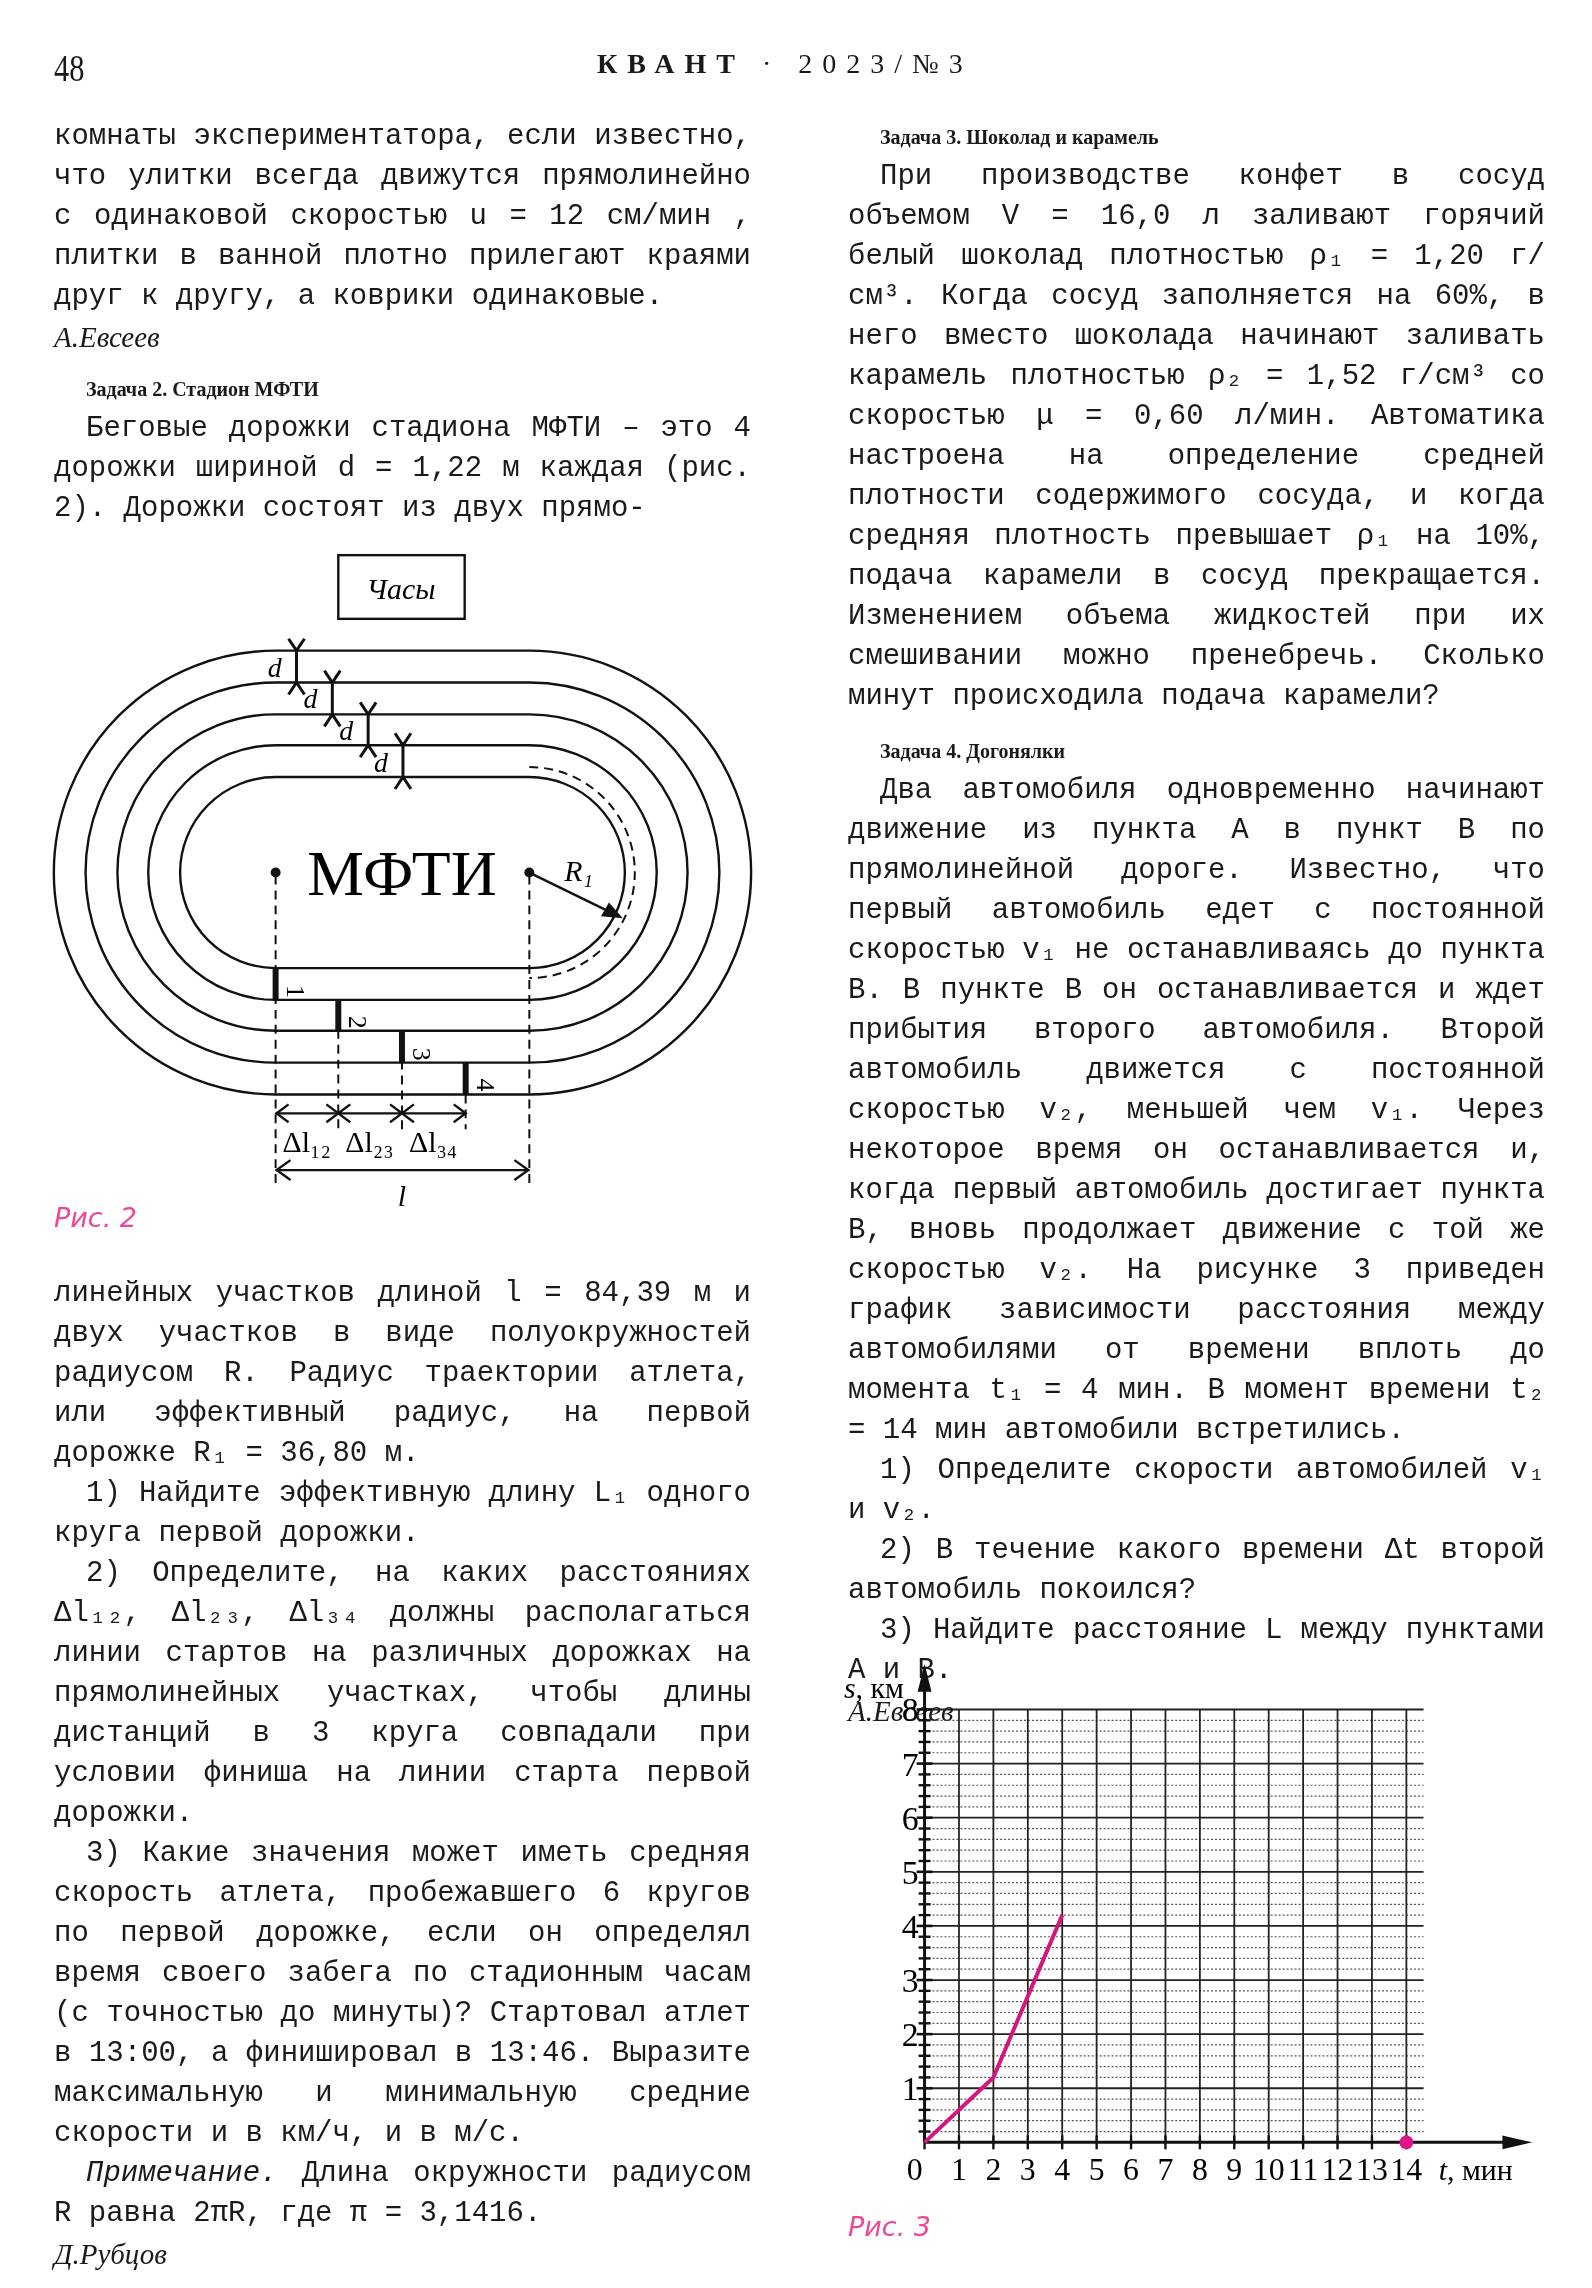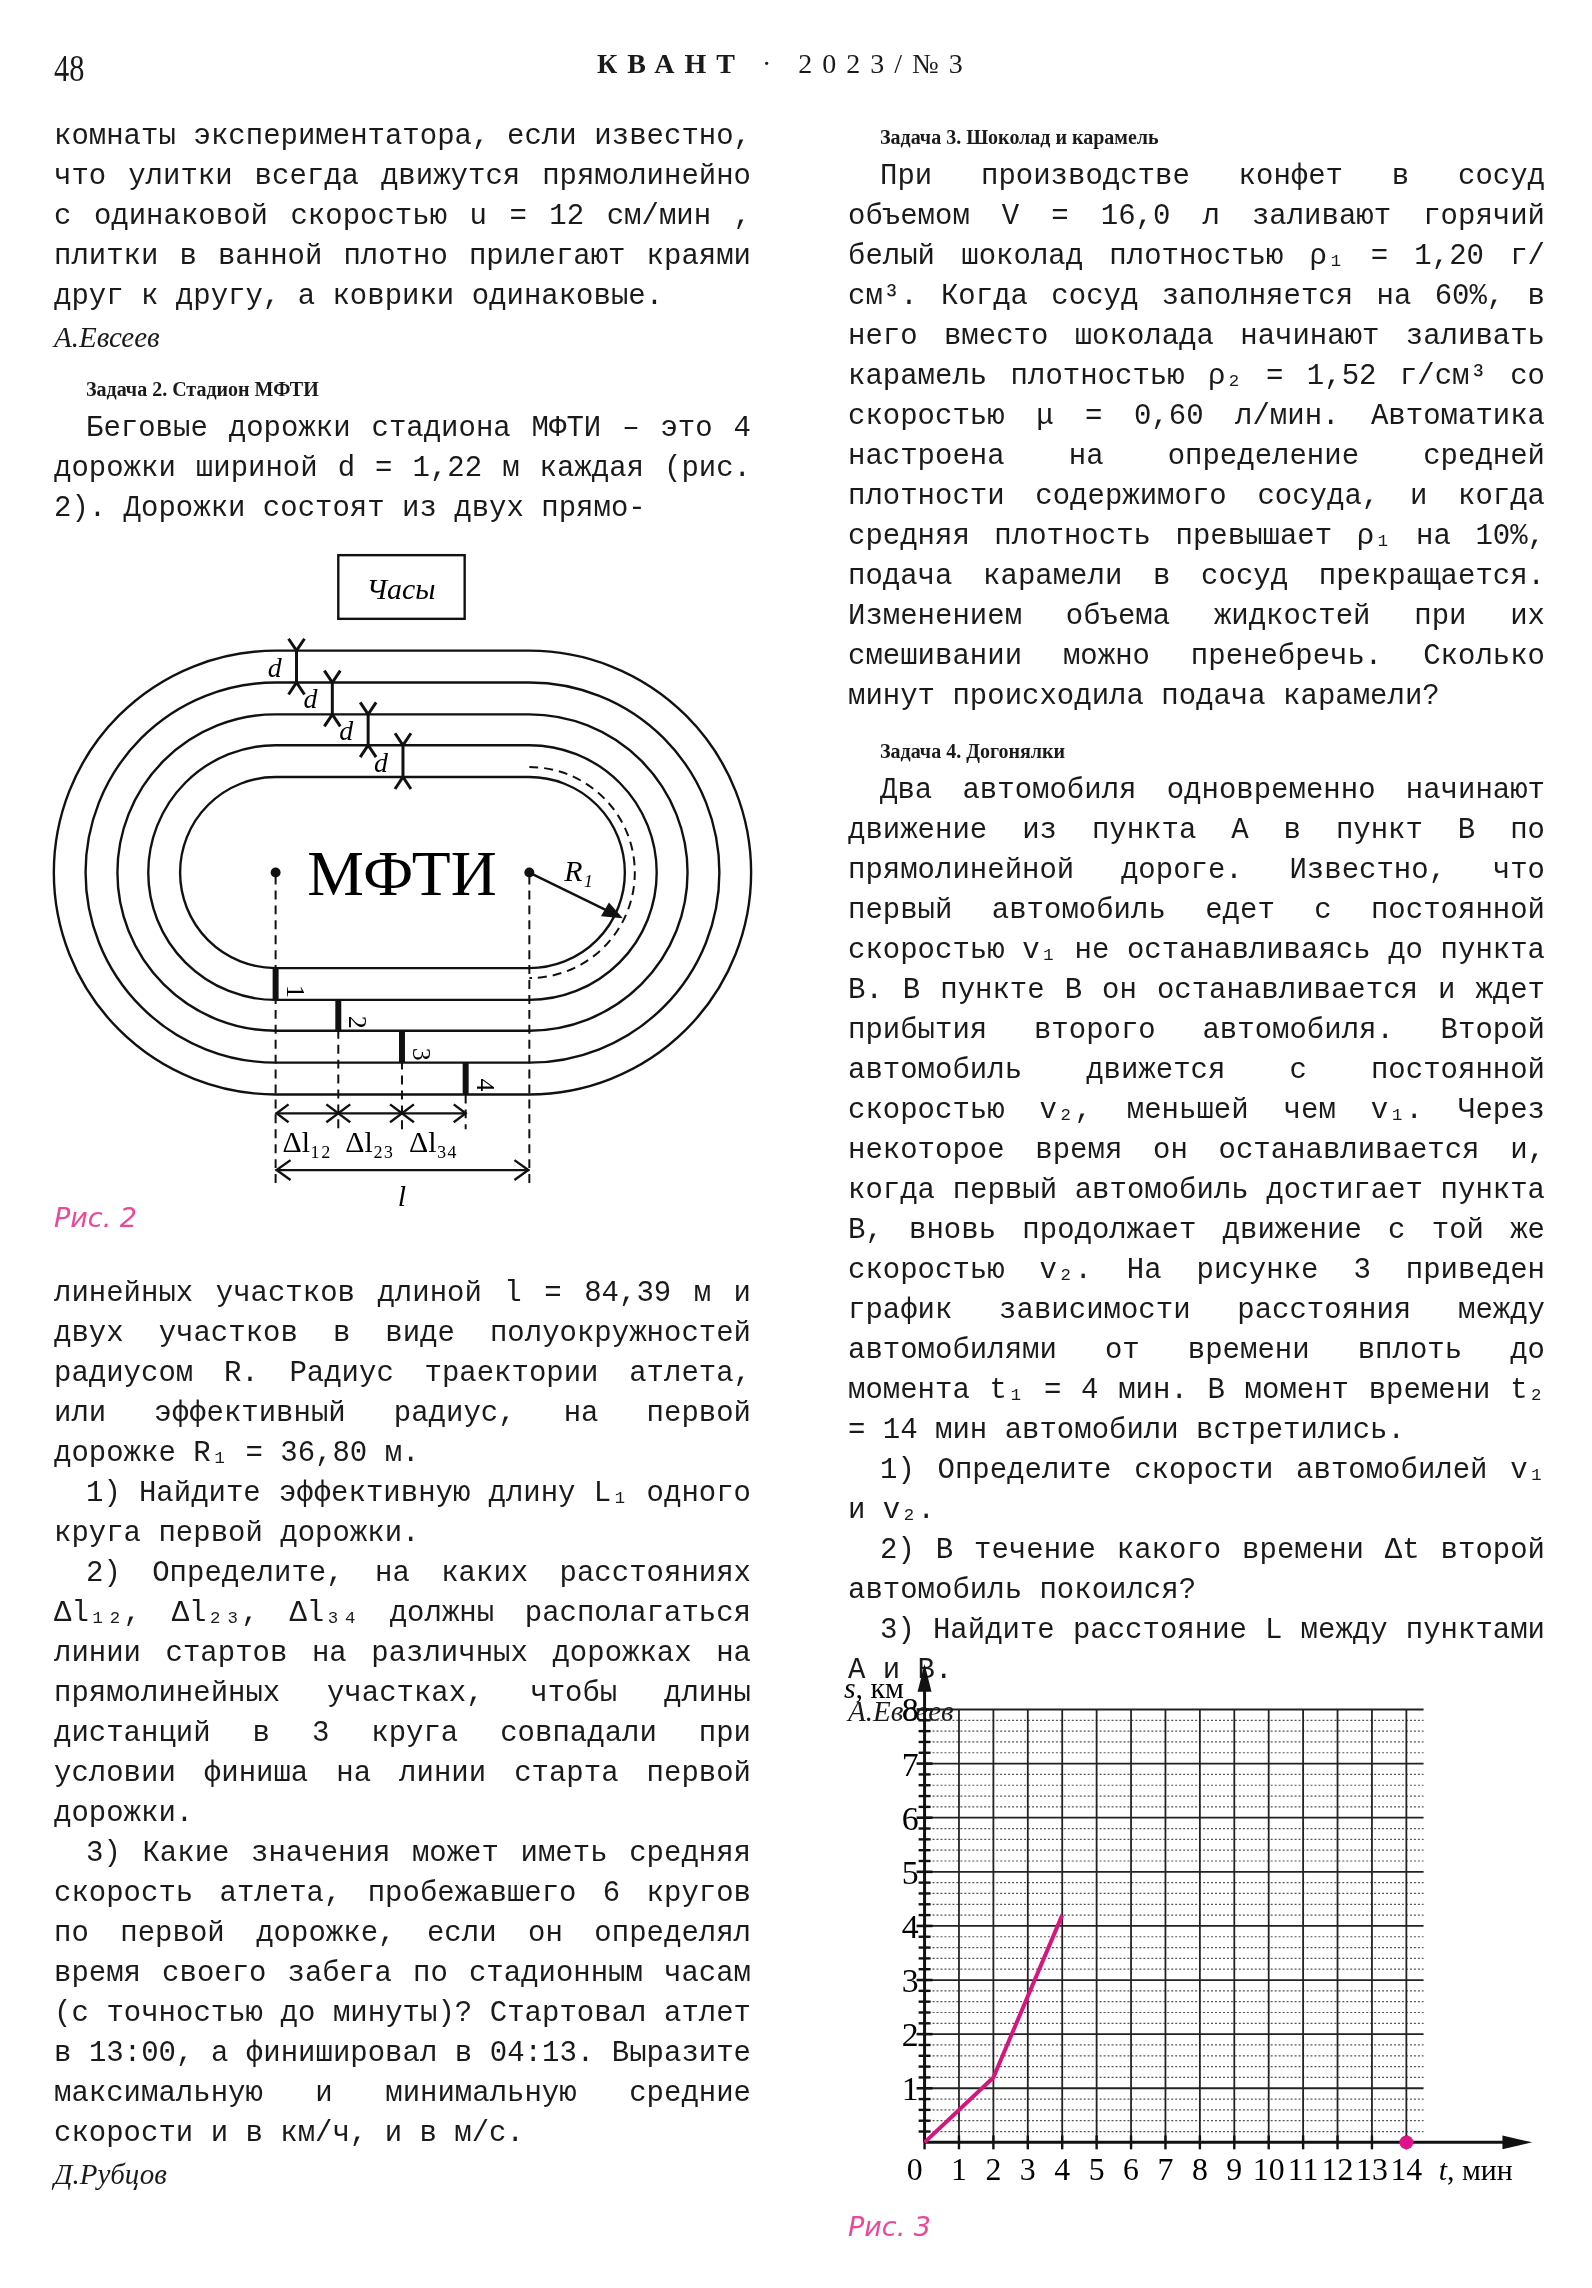--- a/index.html
+++ b/index.html
@@ -105,21 +105,22 @@
     <text x="411" y="1158">Δl₃₄</text>
   </g>
   <text x="404" y="1212" font-size="30" font-style="italic" text-anchor="middle">l</text>
 </svg>
 <div class="fig-cap" style="left:54px;top:1202px;">Рис. 2</div>
 
 <div class="col col-left" style="top:1274px;">
   <p class="noind">линейных участков длиной l = 84,39 м и двух участков в виде полуокружностей радиусом R. Радиус траектории атлета, или эффективный радиус, на первой дорожке R₁ = 36,80 м.</p>
   <p>1) Найдите эффективную длину L₁ одного круга первой дорожки.</p>
   <p>2) Определите, на каких расстояниях Δl₁₂, Δl₂₃, Δl₃₄ должны располагаться линии стартов на различных дорожках на прямолинейных участках, чтобы длины дистанций в 3 круга совпадали при условии финиша на линии старта первой дорожки.</p>
-  <p>3) Какие значения может иметь средняя скорость атлета, пробежавшего 6 кругов по первой дорожке, если он определял время своего забега по стадионным часам (с точностью до минуты)? Стартовал атлет в 13:00, а финишировал в 04:13. Выразите максимальную и минимальную средние скорости и в км/ч, и в м/с.</p>
+  <p>3) Какие значения может иметь средняя скорость атлета, пробежавшего 6 кругов по первой дорожке, если он определял время своего забега по стадионным часам (с точностью до минуты)? Стартовал атлет в 13:00, а финишировал в 13:46. Выразите максимальную и минимальную средние скорости и в км/ч, и в м/с.</p>
+  <p><i>Примечание.</i><span> Длина окружности радиусом R равна 2πR, где π = 3,1416.</span></p>
   <div class="author">Д.Рубцов</div>
 </div>
 
 <div class="col col-right" style="top:117px;">
   <h3>Задача 3. Шоколад и карамель</h3>
   <p>При производстве конфет в сосуд объемом V = 16,0 л заливают горячий белый шоколад плотностью ρ₁ = 1,20 г/см³. Когда сосуд заполняется на 60%, в него вместо шоколада начинают заливать карамель плотностью ρ₂ = 1,52 г/см³ со скоростью μ = 0,60 л/мин. Автоматика настроена на определение средней плотности содержимого сосуда, и когда средняя плотность превышает ρ₁ на 10%, подача карамели в сосуд прекращается. Изменением объема жидкостей при их смешивании можно пренебречь. Сколько минут происходила подача карамели?</p>
   <div style="height:14px"></div>
   <h3>Задача 4. Догонялки</h3>
   <p>Два автомобиля одновременно начинают движение из пункта A в пункт B по прямолинейной дороге. Известно, что первый автомобиль едет с постоянной скоростью v₁ не останавливаясь до пункта B. В пункте B он останавливается и ждет прибытия второго автомобиля. Второй автомобиль движется с постоянной скоростью v₂, меньшей чем v₁. Через некоторое время он останавливается и, когда первый автомобиль достигает пункта B, вновь продолжает движение с той же скоростью v₂. На рисунке 3 приведен график зависимости расстояния между автомобилями от времени вплоть до момента t₁ = 4 мин. В момент времени t₂ = 14 мин автомобили встретились.</p>
   <p>1) Определите скорости автомобилей v₁ и v₂.</p>

